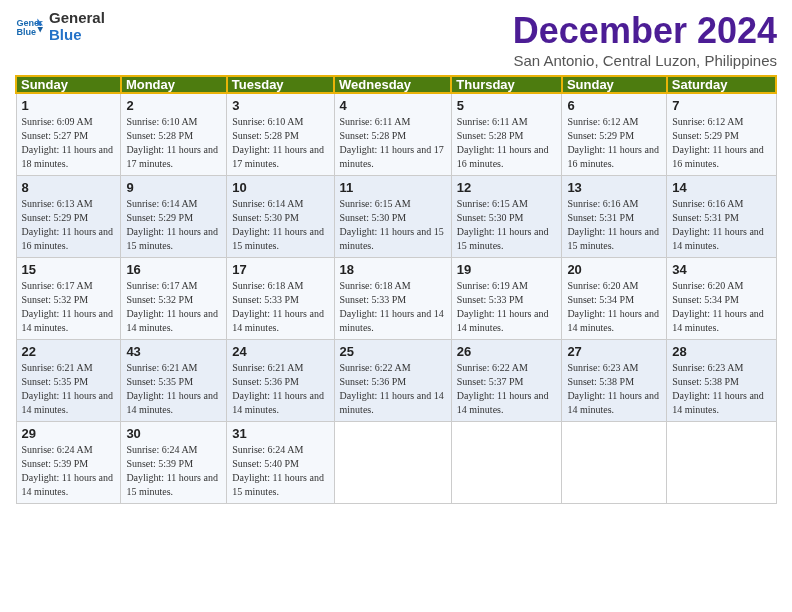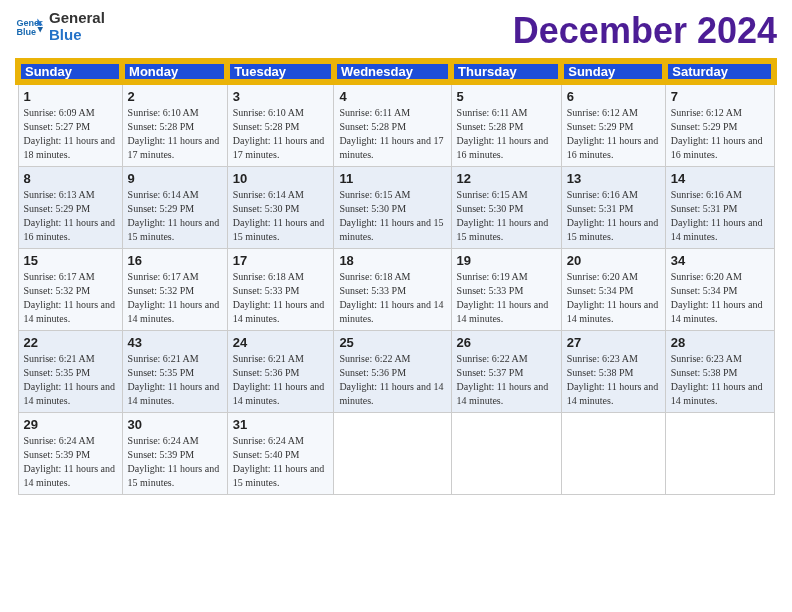--- a/index.html
+++ b/index.html
@@ -36,27 +36,27 @@
     .subtitle {
       font-size: 15px;
       color: #555;
     }
     table {
       width: 100%;
       border-collapse: collapse;
       font-size: 11px;
     }
     thead tr th {
-      background-color: #1d4ed8;
+      background-color: #4d7c0f;
       color: #fff;
       padding: 0 4px;
       text-align: left;
       font-size: 13px;
       font-weight: bold;
-      border: 6px solid #eab308;
+      border: 2px solid #eab308;
     }
     tbody tr td {
       border: 1px solid #ccc;
       padding: 4px 5px;
       vertical-align: top;
       background: #fff;
       min-height: 70px;
     }
     tbody tr:nth-child(odd) td {
       background: #f5f8fc;
@@ -92,20 +92,21 @@
       <polygon points="32,8 40,18 32,18" fill="#2472c8"></polygon>
       <polygon points="32,20 40,20 36,28" fill="#1a5fa0"></polygon>
     </svg>
     <div style="display:flex;flex-direction:column;margin-left:2px;">
       <span style="font-size:15px;font-weight:bold;color:#333;line-height:1.1;">General</span>
       <span style="font-size:15px;font-weight:bold;color:#2472c8;line-height:1.1;">Blue</span>
     </div>
   </div>
   <div class="title-area">
     <div class="main-title">December 2024</div>
+    <div class="subtitle">San Antonio, Central Luzon, Philippines</div>
   </div>
 </div>
 
 <table>
   <thead>
     <tr>
     <th>Sunday</th>
         <th>Monday</th>
         <th>Tuesday</th>
         <th>Wednesday</th>

